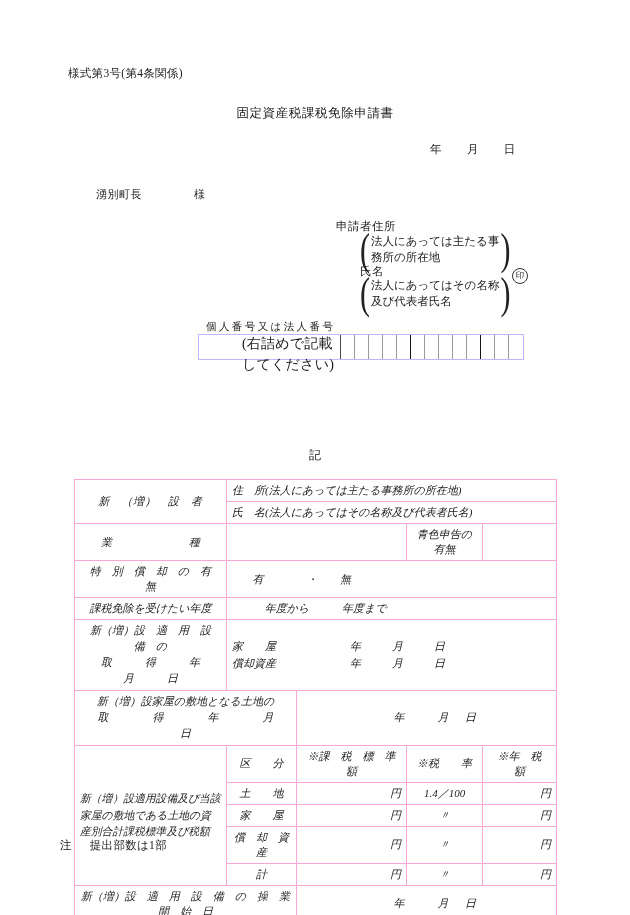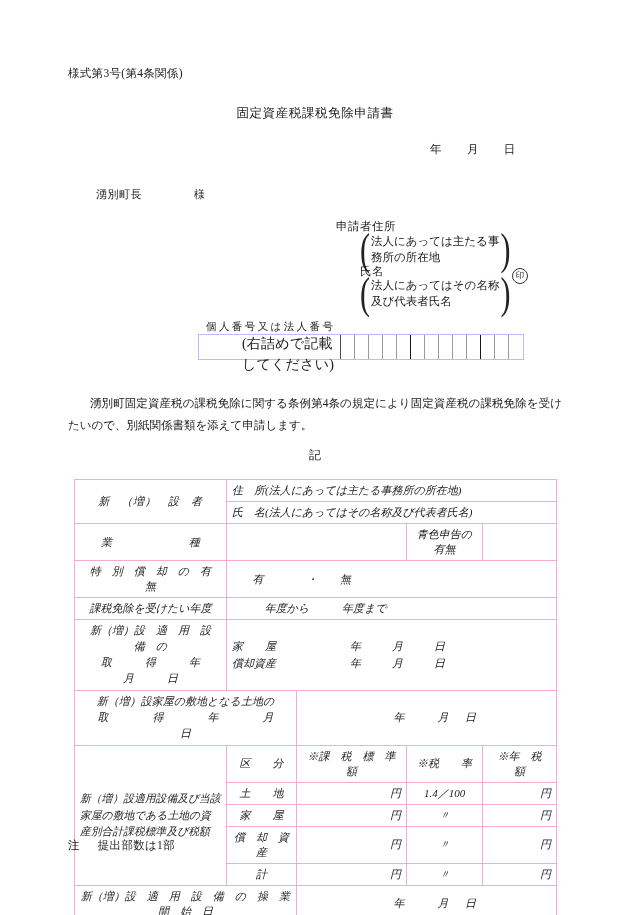--- a/index.html
+++ b/index.html
@@ -187,21 +187,21 @@
   .two-line { line-height: 1.45; margin-top: 20px; }
   .stack { line-height: 1.5; }
 
   .vert-label {
     line-height: 1.55;
     font-size: 10.8px;
   }
 
   .note {
     position: absolute;
-    left: 68px;
+    left: 60px;
     top: 838px;
     font-size: 11.5px;
     letter-spacing: 0.3px;
     font-family: Liberation Serif, serif;
   }
   .note .n-gap { display: inline-block; width: 18px; }
 </style>
 </head>
 <body>
 
@@ -259,23 +259,20 @@
         <div class="mynum-cell"></div>
         <div class="mynum-cell"></div>
         <div class="mynum-cell"></div>
         <div class="mynum-cell thick"></div>
         <div class="mynum-cell"></div>
         <div class="mynum-cell"></div>
         <div class="mynum-cell"></div>
       </div>
   </div>
 
-  <div class="body-para">
-    <span class="indent">湧別町固定資産税の課税免除に関する条例第4条の規定により固定資産税の課税免除を</span><span>受けたいので、別紙関係書類を添えて申請します。</span>
-  </div>
 
   <div class="kijou">記</div>
 
   <table class="main">
     <colgroup>
       <col style="width:152px">
       <col style="width:70px">
       <col style="width:110px">
       <col style="width:76px">
       <col style="width:74px">

